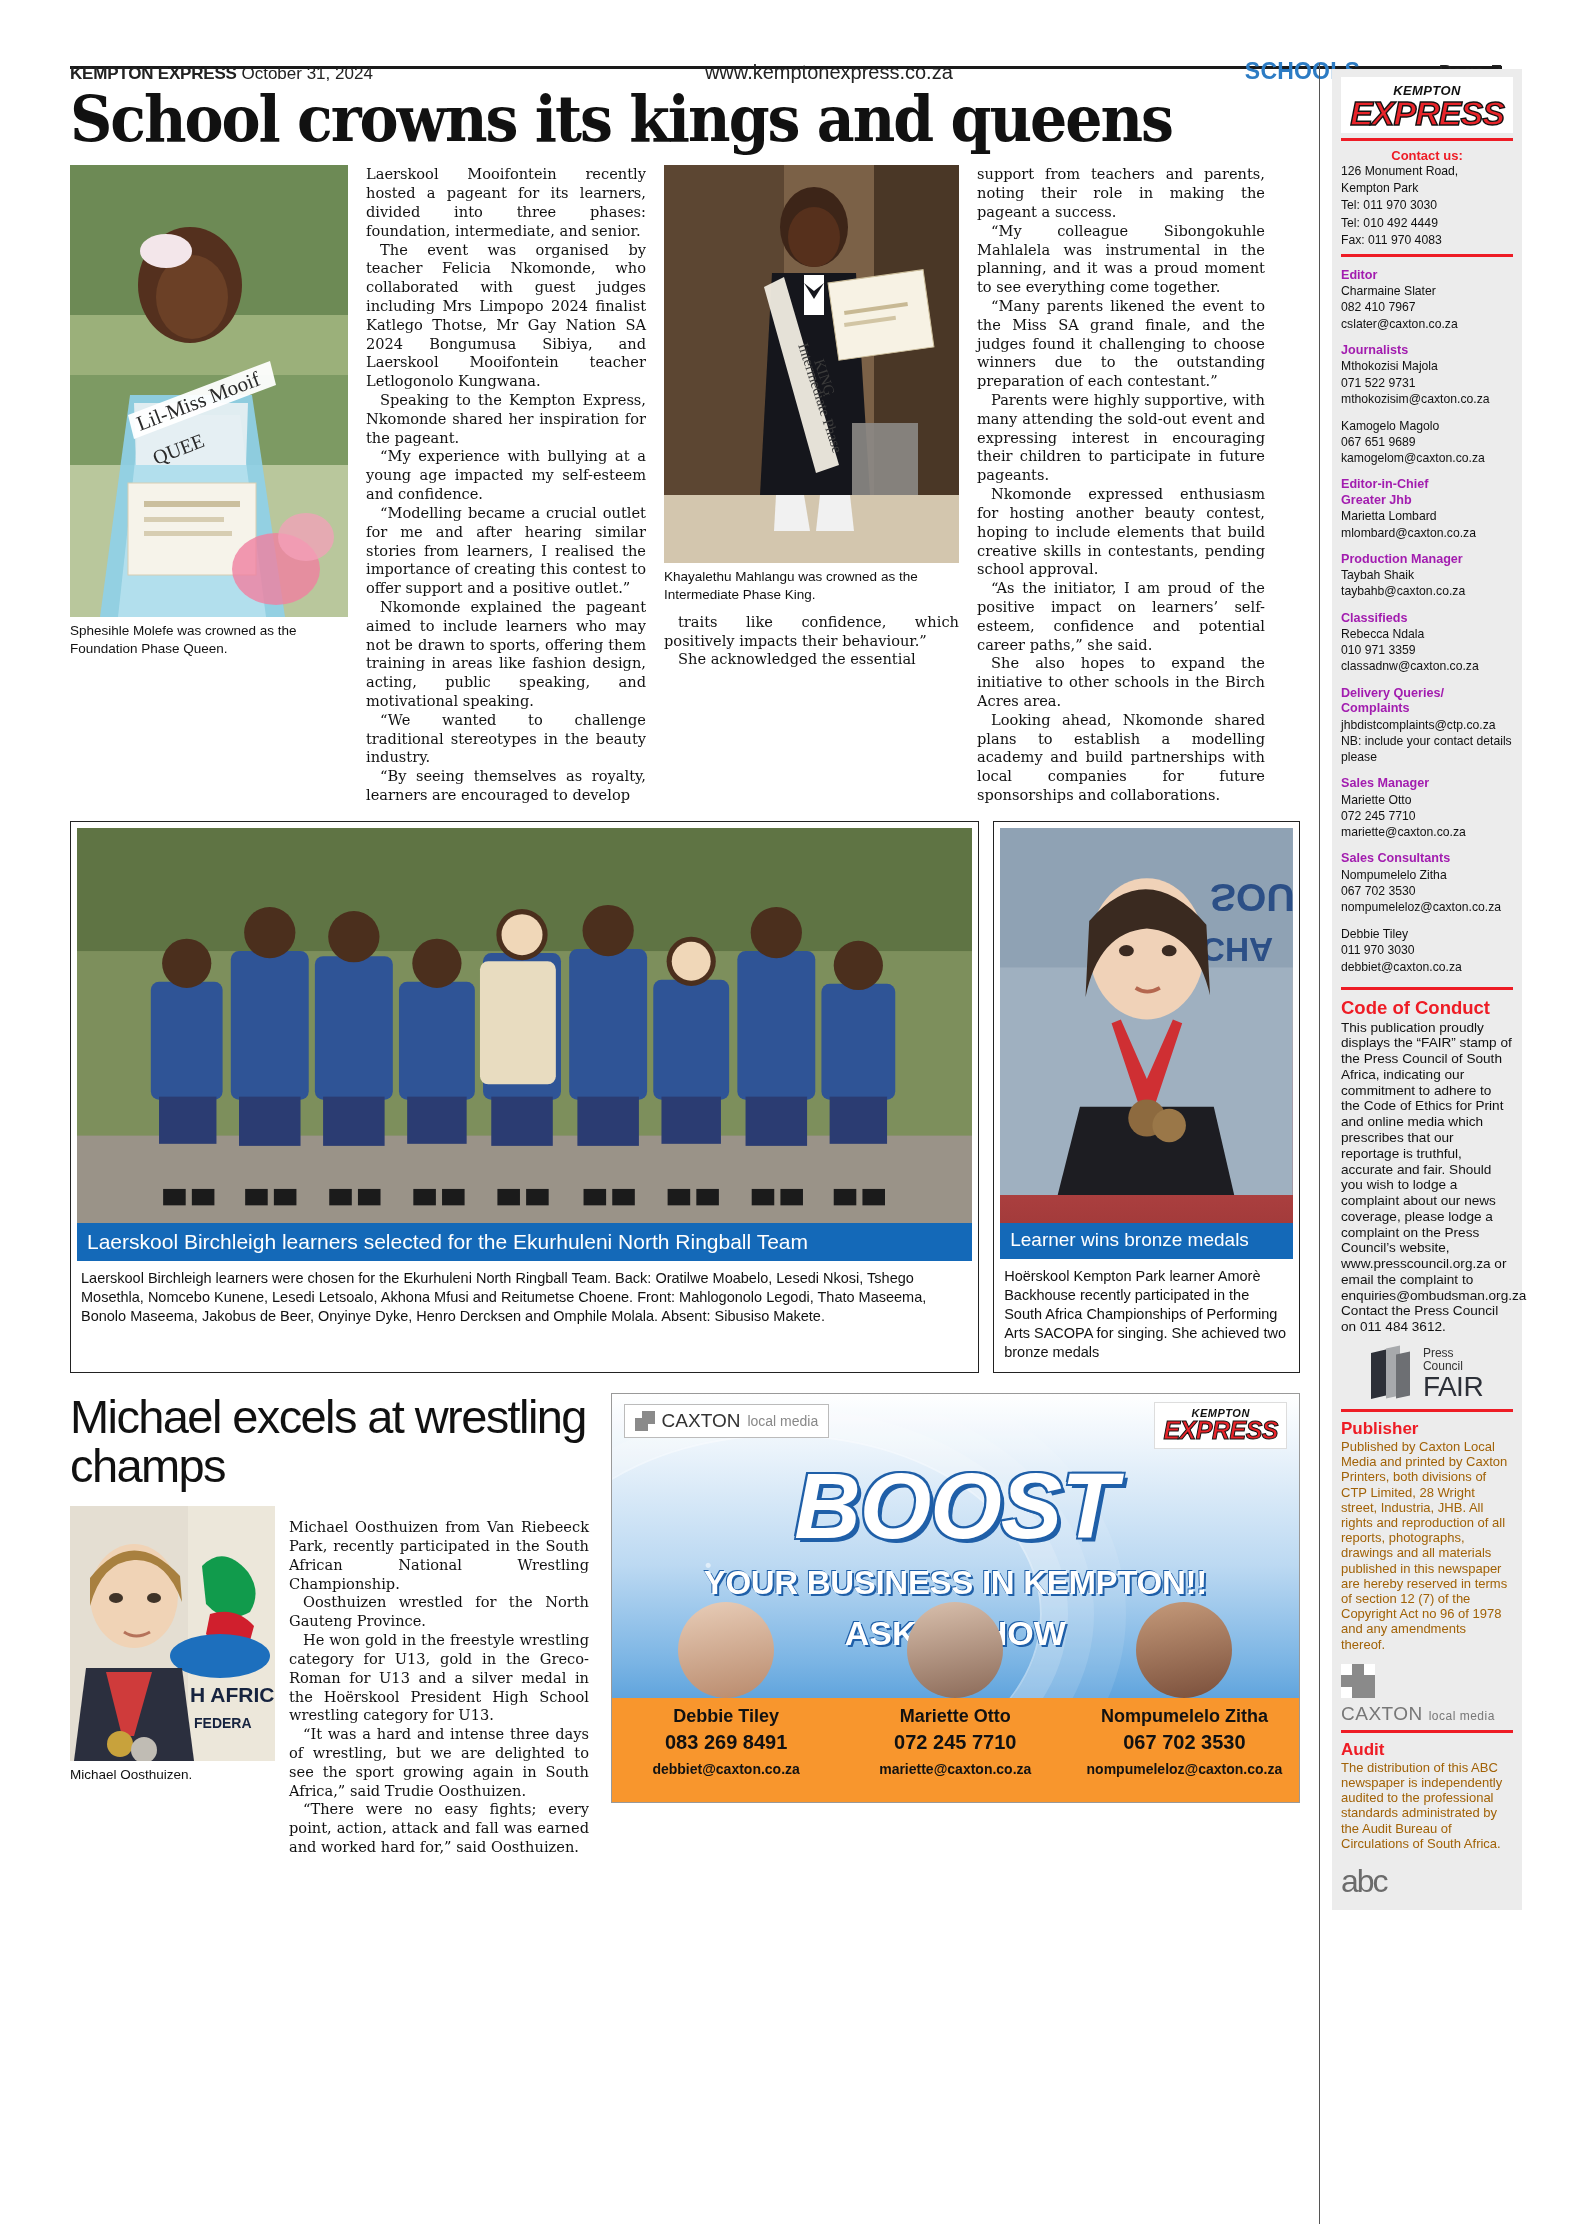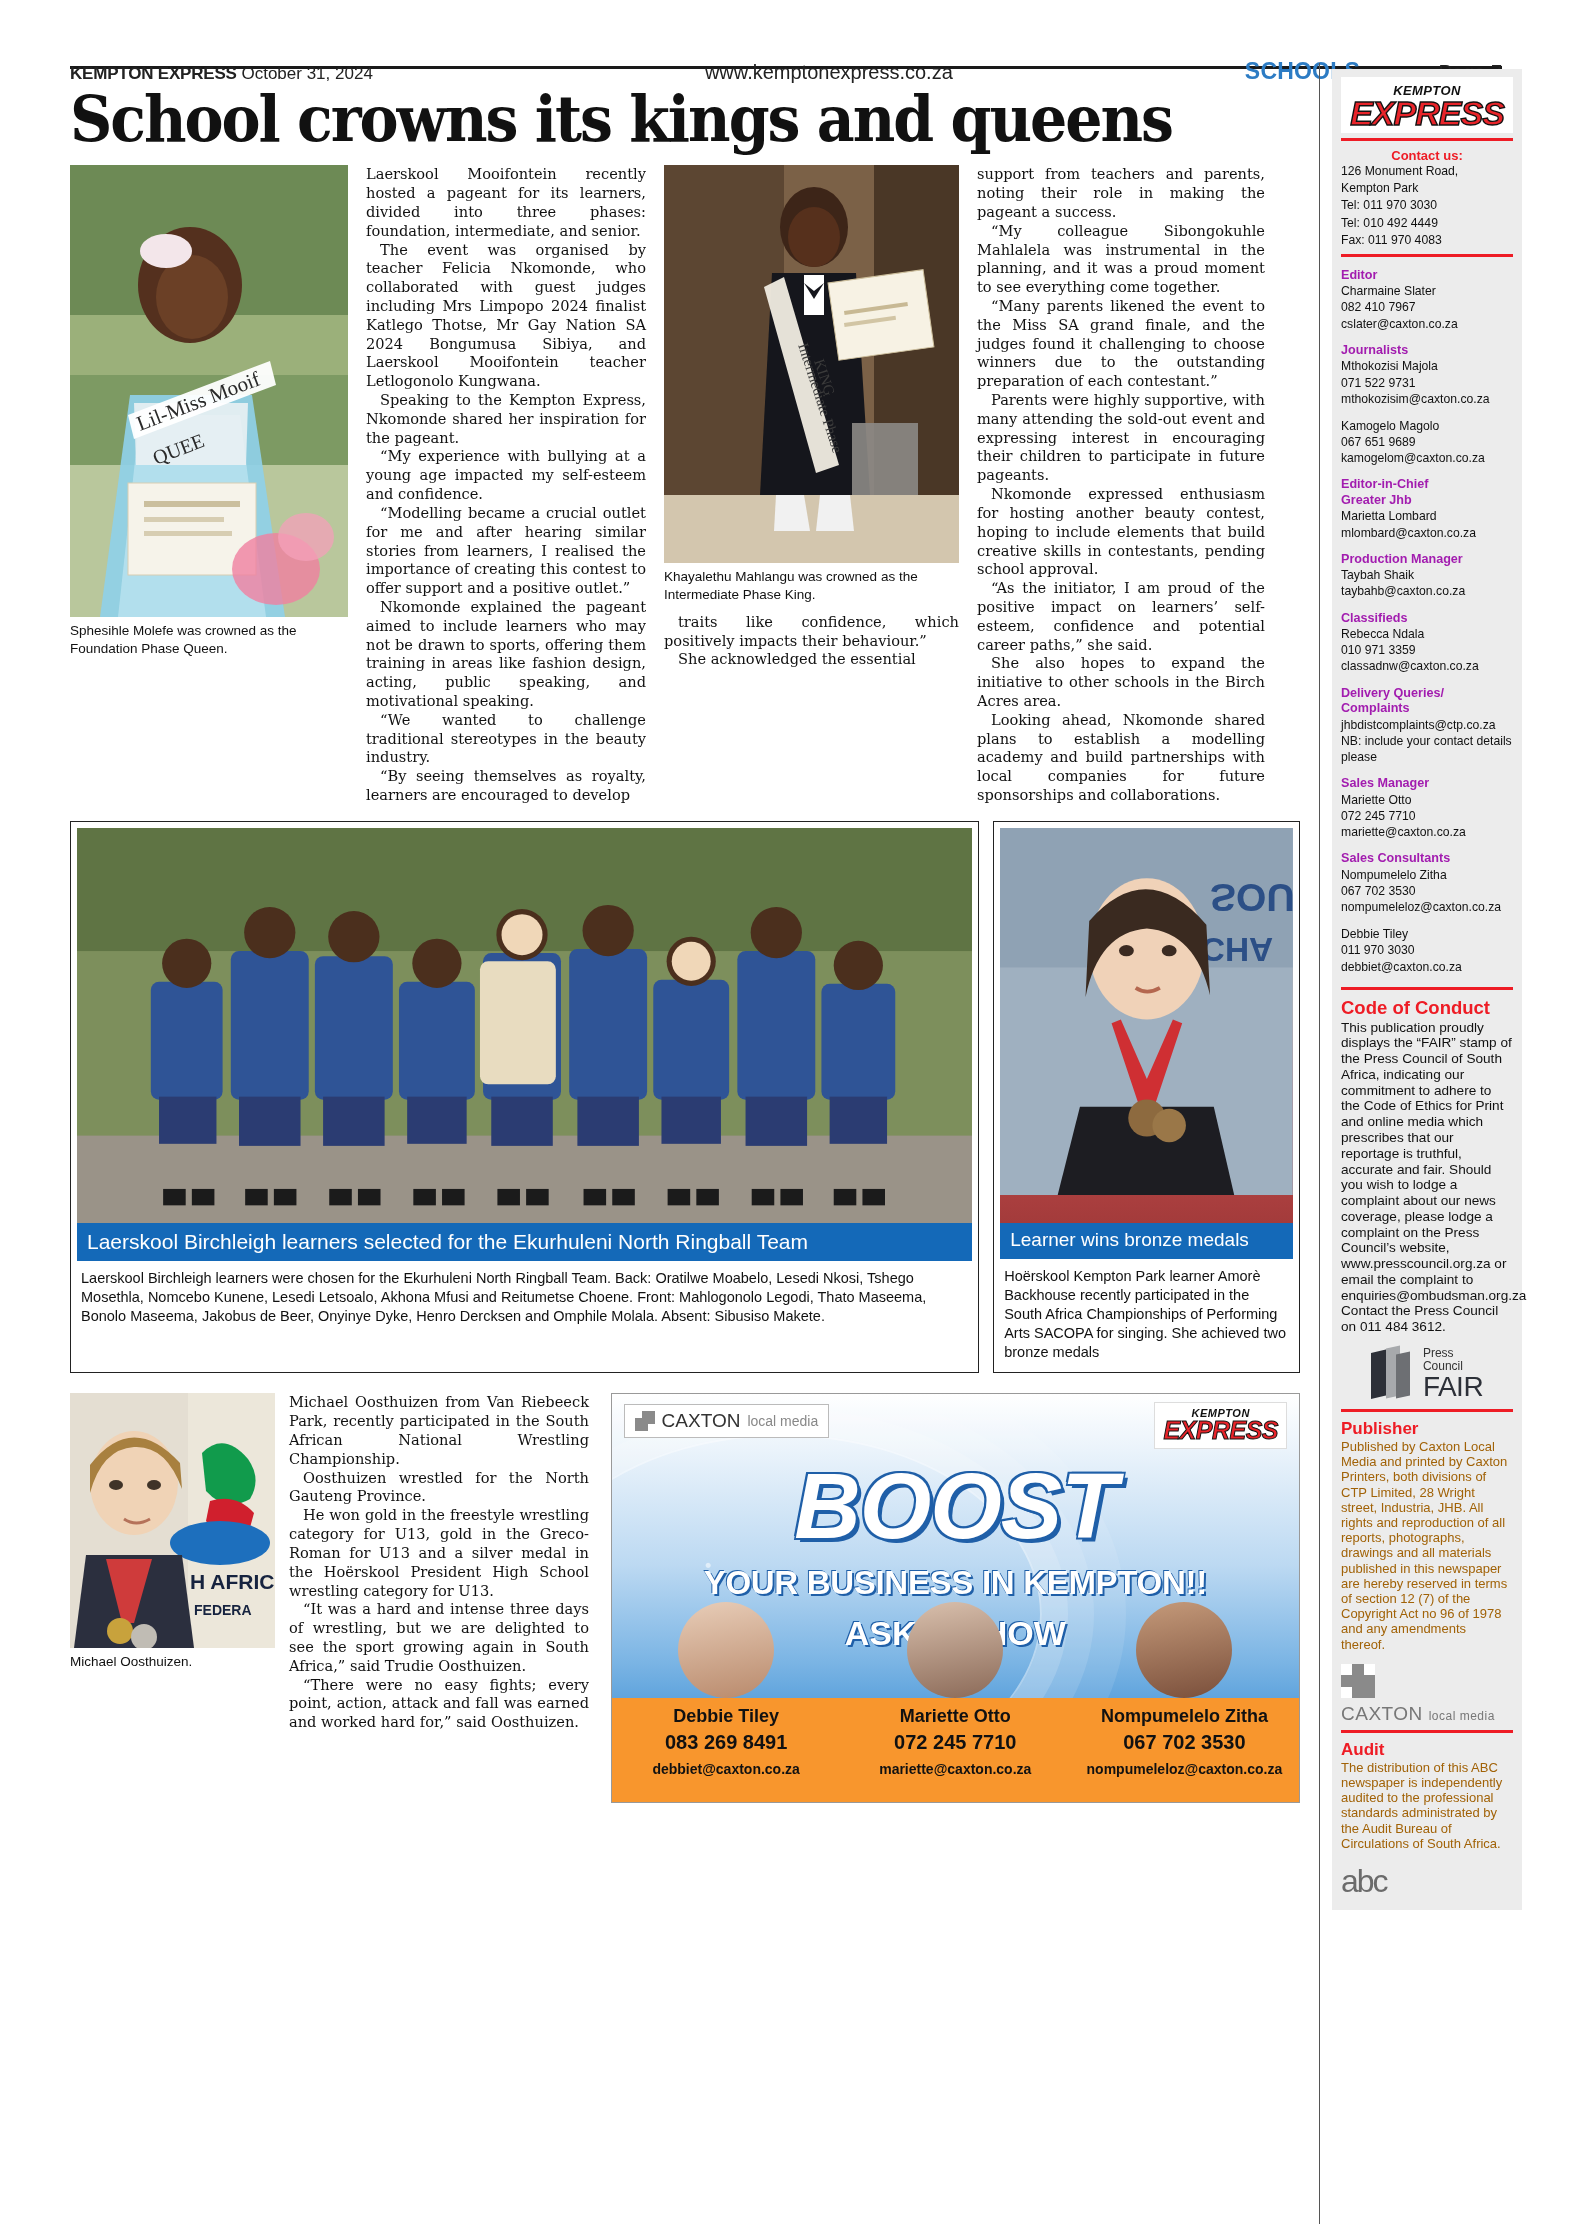--- a/index.html
+++ b/index.html
@@ -106,21 +106,21 @@
   
   .art-bottom { display:flex; gap: 16px; margin-top: 20px; }
   .ab-left { width: 525px; }
   .ab-right { width: 690px; }
   h2.headline2 {
     font-size: 47px; font-weight: 400; line-height: 1.03;
     letter-spacing: -1.6px; color:#111; margin-bottom: 16px;
   }
   .ab-flex { display:flex; gap: 14px; }
   .ab-photo-col { width: 205px; }
-  .ab-text-col { width: 300px; }
+  .ab-text-col { width: 300px; margin-top: 12px; }
 
   
   .ad {
     border: 1px solid #999; height: 410px; position: relative; overflow:hidden;
     background:
       radial-gradient(circle at 14% 42%, rgba(255,255,255,.55) 0 2px, transparent 3px),
       linear-gradient(180deg,#ffffff 0%, #eaf3fb 14%, #bcd9f2 42%, #7ab4e4 66%, #3e8fd4 86%, #2076bf 100%);
   }
   .ad-rings { position:absolute; left:-90px; top:40px; width:520px; height:360px;
     border-radius:50%; border: 2px solid rgba(255,255,255,.45);
@@ -390,20 +390,21 @@
           </svg>
         </div>
         <div class="blue-bar small">Learner wins bronze medals</div>
         <div class="cap-block">Hoërskool Kempton Park learner Amorè Backhouse recently participated in the South Africa Championships of Performing Arts SACOPA for singing. She achieved two bronze medals</div>
       </div>
     </div>
 
     <div class="art-bottom">
 
       <div class="ab-left">
+        <h2 class="headline2">Michael excels at wrestling champs</h2>
         <div class="ab-flex">
           <div class="ab-photo-col">
             <div class="photo ph-michael">
               <svg class="figure-fade" viewBox="0 0 205 255" preserveAspectRatio="none">
                 <rect x="0" y="0" width="205" height="255" fill="#e4ded2"></rect>
                 <rect x="118" y="0" width="87" height="255" fill="#ece7da"></rect>
                 <path d="M132 60 q22 -22 46 6 q14 20 2 40 q-24 14 -44 -8 z" fill="#119b4c"></path>
                 <path d="M140 108 q26 -8 44 12 l-6 22 q-26 6 -42 -14 z" fill="#d01f2d"></path>
                 <ellipse cx="150" cy="150" rx="50" ry="22" fill="#1d6fbd"></ellipse>
                 <text x="120" y="196" font-family="Liberation Sans, sans-serif" font-size="21" font-weight="bold" fill="#16233f">H AFRIC</text>

